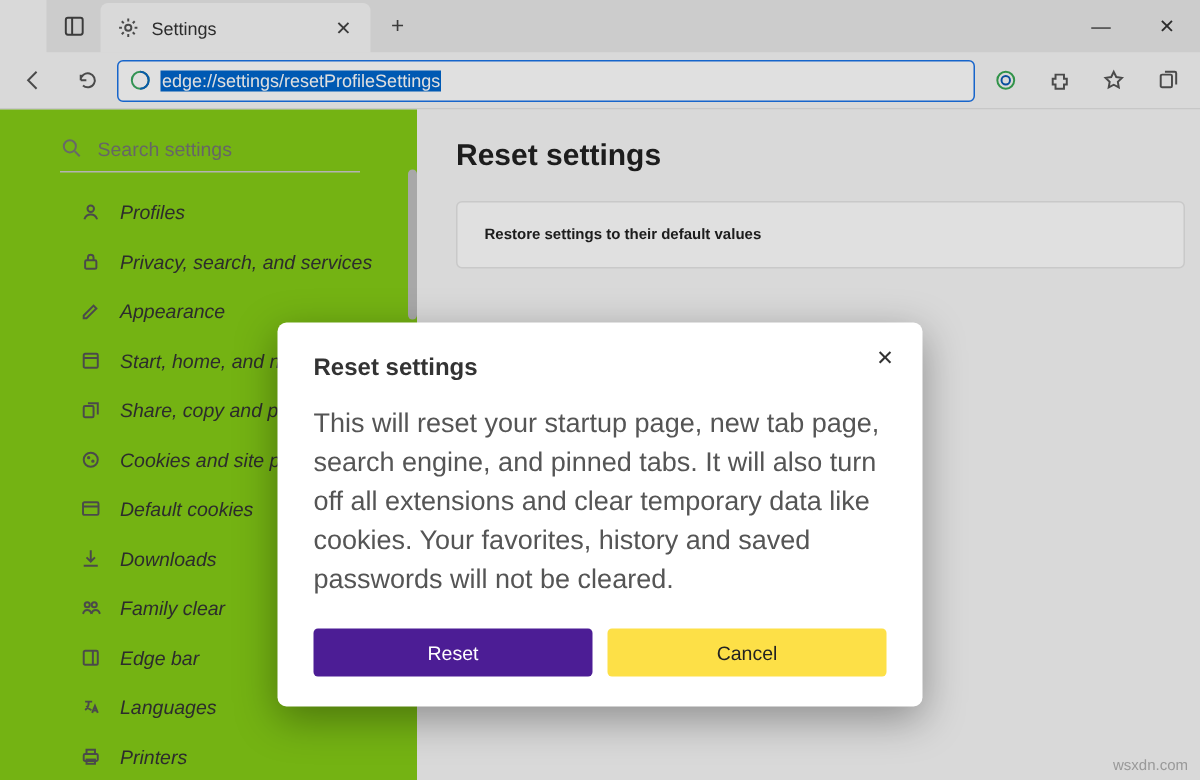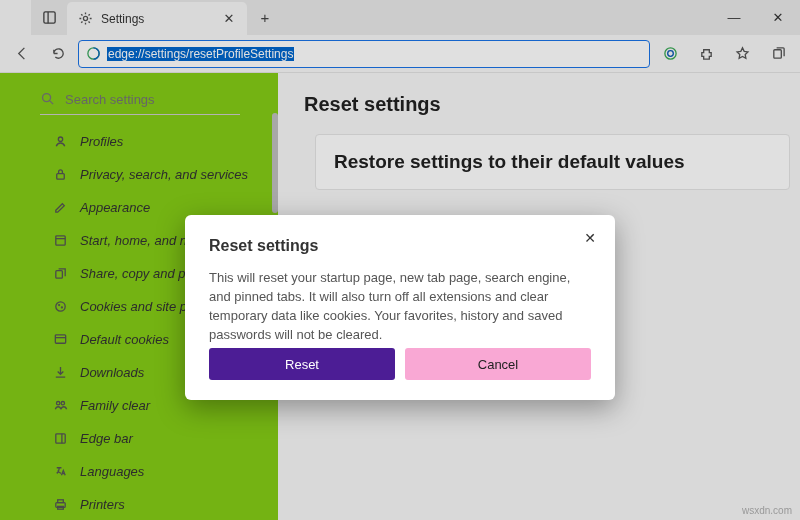--- a/index.html
+++ b/index.html
@@ -21,30 +21,30 @@
 .content { display: flex; height: calc(520px - 35px - 38px); }
 .sidebar { width: 278px; background: #84cc16; padding: 8px 0; position: relative; }
 .sidebar-scroll { position: absolute; right: 0; top: 40px; width: 6px; height: 100px; background: #c0c0c0; border-radius: 3px; }
 .search-row { margin: 4px 38px 10px 40px; height: 30px; border-bottom: 1px solid #ccc; display: flex; align-items: center; gap: 10px; color: #777; }
 .search-row input { border: none; background: none; outline: none; font-size: 13px; flex: 1; color: #333; }
 .nav-item { height: 33px; display: flex; align-items: center; padding: 0 10px 0 46px; gap: 16px; color: #333; font-size: 13px; position: relative; font-style: italic; }
 .nav-item .icon { position: absolute; left: 52px; width: 16px; height: 16px; display: flex; align-items: center; justify-content: center; color: #555; }
 .nav-item .label { margin-left: 34px; }
 .main { flex: 1; background: #f7f7f7; padding: 20px 10px 0 26px; }
 .page-title { font-size: 20px; font-weight: 600; margin-bottom: 18px; color: #222;}
-.card { background: #fff; border: 1px solid #e5e5e5; border-radius: 4px; padding: 16px 18px; font-size: 19px; font-weight: 600; color: #222; margin-left: 11px; }
+.card { background: #fff; border: 1px solid #e5e5e5; border-radius: 4px; padding: 16px 18px; font-size: 10px; font-weight: 600; color: #222; }
 .overlay { position: absolute; inset: 0; background: rgba(0,0,0,0.12); display: flex; align-items: flex-start; justify-content: center; }
 .dialog { margin-top: 215px; width: 430px; background: #fff; border-radius: 6px; box-shadow: 0 8px 28px rgba(0,0,0,0.35); padding: 22px 24px 20px 24px; position: relative; }
 .dialog-close { position: absolute; top: 12px; right: 14px; width: 22px; height: 22px; display: flex; align-items: center; justify-content: center; color: #333; font-size: 14px; }
 .dialog-title { font-size: 16px; font-weight: 600; margin-bottom: 14px; }
-.dialog-body { font-size: 13px; color: #555; line-height: 1.45; margin-bottom: 4px; }
+.dialog-body { font-size: 18px; color: #555; line-height: 1.45; margin-bottom: 20px; }
 .dialog-buttons { display: flex; gap: 10px; }
 .dialog-buttons button { flex: 1; height: 32px; font-size: 13px; border: none; border-radius: 3px; cursor: pointer; }
 .btn-primary { background: #4c1d95; color: #fff; font-weight: 500;}
-.btn-secondary { background: #f9a8d4; color: #222; }
+.btn-secondary { background: #fde047; color: #222; }
 svg { width: 15px; height: 15px; stroke: currentColor; fill: none; stroke-width: 1.4; }
 .watermark { position: absolute; bottom: 4px; right: 8px; font-size: 10px; color: #999; }
 </style>
 </head>
 <body>
 
 <div class="titlebar">
   <div class="tb-btn">
       <svg viewBox="0 0 16 16">
         <rect x="2" y="2" width="12" height="12" rx="1.5"></rect>

